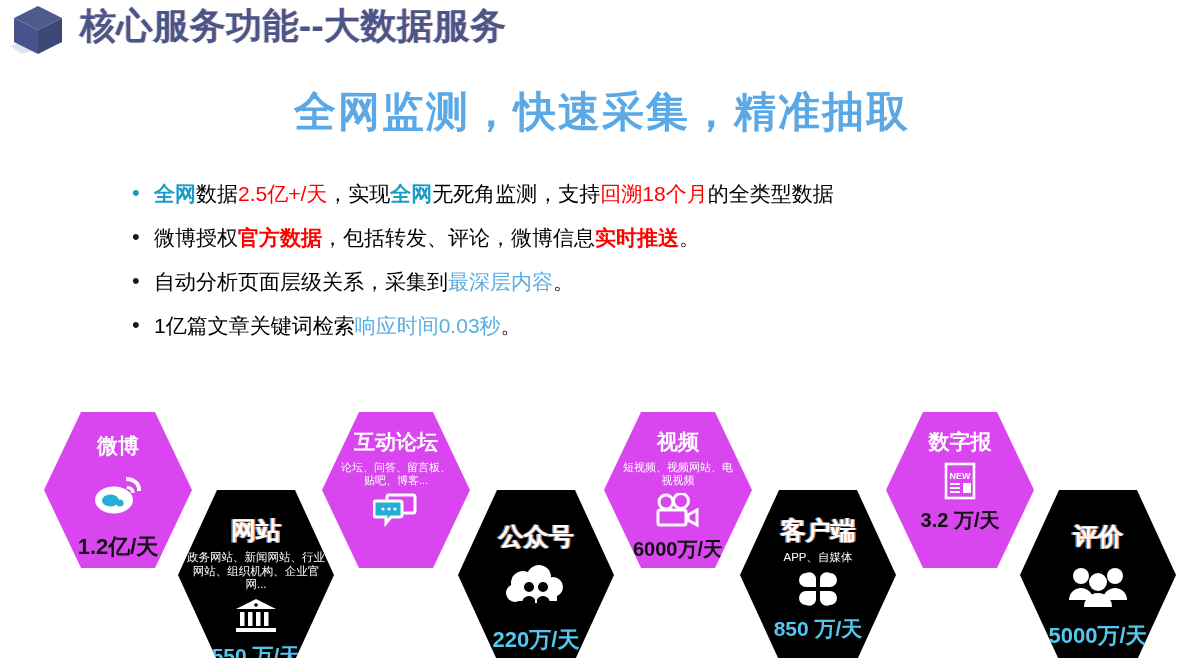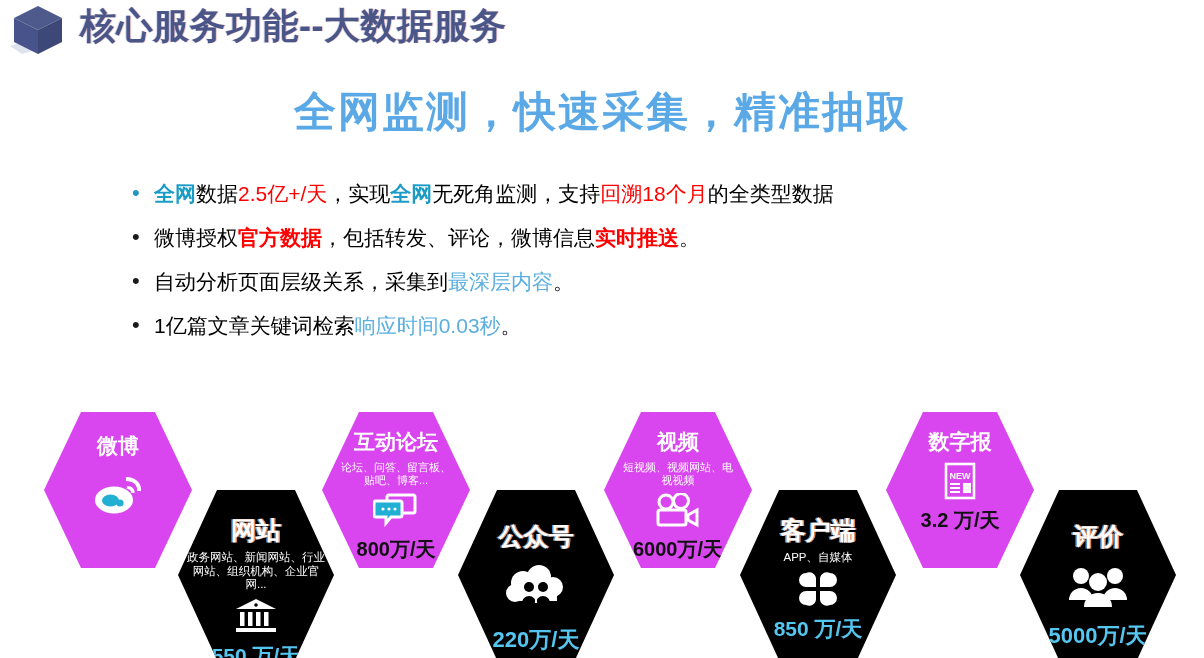--- a/index.html
+++ b/index.html
@@ -209,20 +209,21 @@
     <div class="hex-title">微博</div>
     <div class="hex-icon">
       <svg width="56" height="44" viewBox="0 0 56 44" fill="#ffffff">
         <ellipse cx="24" cy="28" rx="19" ry="13.5"></ellipse>
         <ellipse cx="20.5" cy="28.5" rx="8.5" ry="6" fill="#22afd4"></ellipse>
         <circle cx="30" cy="31" r="3.6" fill="#22afd4"></circle>
         <path d="M36 5 C45 5 52 11 51 19 L47 19 C48 13 43 9 36 9 Z"></path>
         <path d="M37 14 C42 14 45 17 44.5 21 L41 21 C41.4 18.4 39.6 17 36.6 17 Z"></path>
       </svg>
     </div>
+    <div class="hex-value">1.2亿/天</div>
   </div>
 
   <div class="hex black" id="hex-website">
     <div class="hex-title">网站</div>
     <div class="hex-sub">政务网站、新闻网站、行业网站、组织机构、企业官网...</div>
     <div class="hex-icon">
       <svg width="44" height="36" viewBox="0 0 44 36" fill="#ffffff">
         <polygon points="22,1 42,11 2,11"></polygon>
         <circle cx="22" cy="7" r="1.8" fill="#000000"></circle>
         <rect x="6" y="14" width="4.5" height="14"></rect>
@@ -240,21 +241,20 @@
     <div class="hex-sub">论坛、问答、留言板、贴吧、博客...</div>
     <div class="hex-icon">
       <svg width="46" height="36" viewBox="0 0 46 36" fill="none" stroke="#ffffff" stroke-width="3">
         <rect x="14" y="2" width="28" height="18" rx="2"></rect>
         <path d="M3 8 h24 a2 2 0 0 1 2 2 v12 a2 2 0 0 1 -2 2 h-9 l-5 6 v-6 h-10 a2 2 0 0 1 -2 -2 v-12 a2 2 0 0 1 2 -2 z" fill="#22afd4"></path>
         <circle cx="10" cy="16" r="1.6" fill="#ffffff" stroke="none"></circle>
         <circle cx="16" cy="16" r="1.6" fill="#ffffff" stroke="none"></circle>
         <circle cx="22" cy="16" r="1.6" fill="#ffffff" stroke="none"></circle>
       </svg>
     </div>
-    <div class="hex-value">800万/天</div>
   </div>
 
   <div class="hex black nosub" id="hex-mp">
     <div class="hex-title">公众号</div>
     <div class="hex-icon">
       <svg width="62" height="48" viewBox="0 0 62 48" fill="#ffffff">
         <circle cx="18" cy="18" r="12"></circle>
         <circle cx="34" cy="12" r="12"></circle>
         <circle cx="48" cy="22" r="10"></circle>
         <circle cx="10" cy="28" r="9"></circle>

